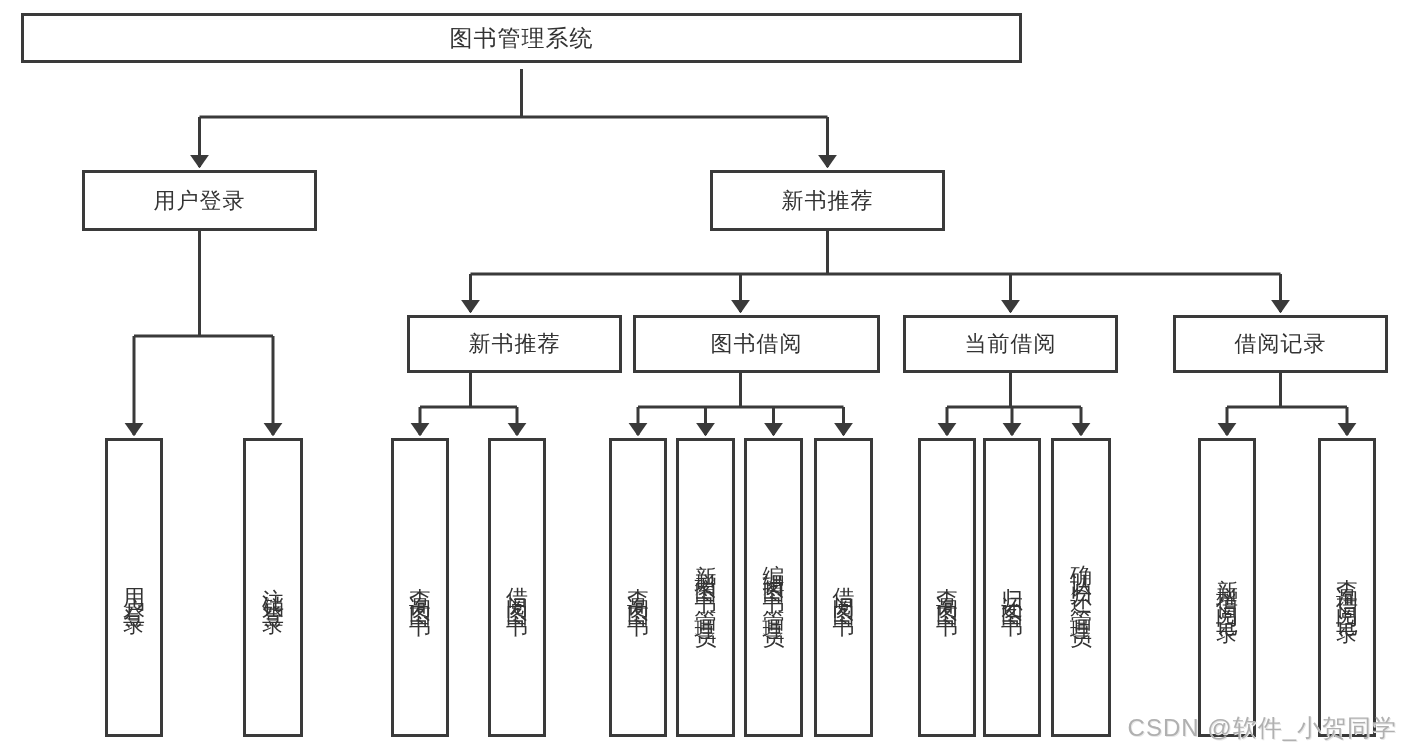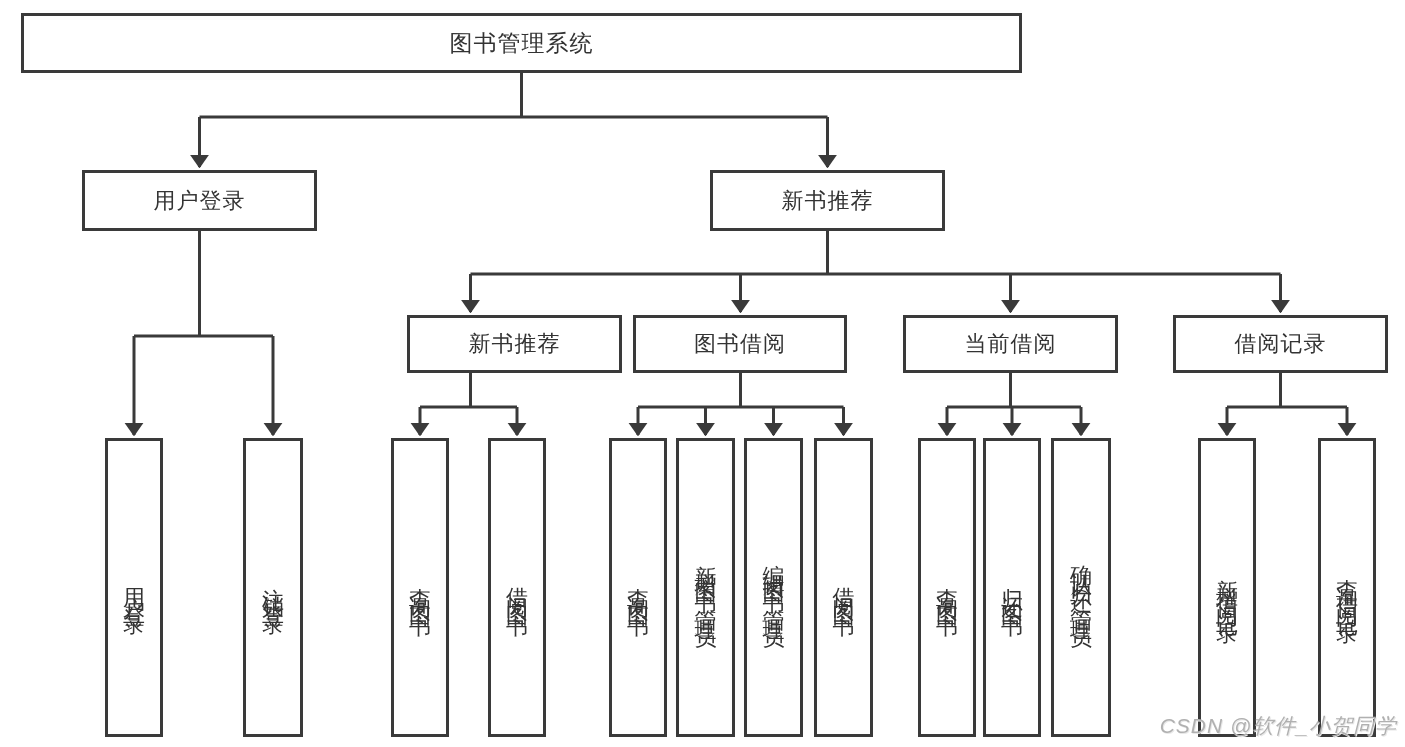--- a/index.html
+++ b/index.html
@@ -44,26 +44,25 @@
     text-orientation: mixed;
     font-size: 22px;
     letter-spacing: 9px;
     line-height: 1;
     color: #333333;
   }
   .watermark {
     position: absolute;
     right: 8px;
     top: 712px;
-    font-size: 21px;
+    font-size: 24px;
     color: #b0b0b0;
     letter-spacing: 1px;
     white-space: nowrap;
     text-shadow: 1px 1px 0 #e8e8e8;
-    font-style: italic;
   }
 </style>
 </head>
 <body>
 
 <div class="canvas">
 
   <svg class="connectors" width="1405" height="747" viewBox="0 0 1405 747" xmlns="http://www.w3.org/2000/svg">
     <defs>
       <marker id="arrow" viewBox="0 0 10 14" refX="9" refY="7" markerWidth="4.6" markerHeight="6.4" orient="auto">
@@ -107,27 +106,27 @@
       <path d="M1012,407 V435" marker-end="url(#arrow)"></path>
       <path d="M1081,407 V435" marker-end="url(#arrow)"></path>
 
       <path d="M1280.5,373 V407"></path>
       <path d="M1227,407 H1347"></path>
       <path d="M1227,407 V435" marker-end="url(#arrow)"></path>
       <path d="M1347,407 V435" marker-end="url(#arrow)"></path>
     </g>
   </svg>
 
-  <div class="node h root" style="left:21px; top:13px; width:1001px; height:60px;">图书管理系统</div>
+  <div class="node h root" style="left:21px; top:13px; width:1001px; height:50px;">图书管理系统</div>
 
   <div class="node h" style="left:82px; top:170px; width:235px; height:61px;">用户登录</div>
   <div class="node h" style="left:710px; top:170px; width:235px; height:61px;">新书推荐</div>
 
   <div class="node h" style="left:363px; top:315px; width:215px; height:58px;margin-left:44px;">新书推荐</div>
-  <div class="node h" style="left:633px; top:315px; width:214px; height:58px;">图书借阅</div>
+  <div class="node h" style="left:633px; top:315px; width:247px; height:58px;">图书借阅</div>
   <div class="node h" style="left:903px; top:315px; width:215px; height:58px;text-align:center;">当前借阅</div>
   <div class="node h" style="left:1173px; top:315px; width:215px; height:58px;">借阅记录</div>
 
   <div class="node leaf" style="left:105px; top:438px; width:58px; height:299px;">
     <span>用户登录</span>
   </div>
   <div class="node leaf" style="left:243px; top:438px; width:60px; height:299px;">
     <span>注销登录</span>
   </div>
   <div class="node leaf" style="left:391px; top:438px; width:58px; height:299px;">

